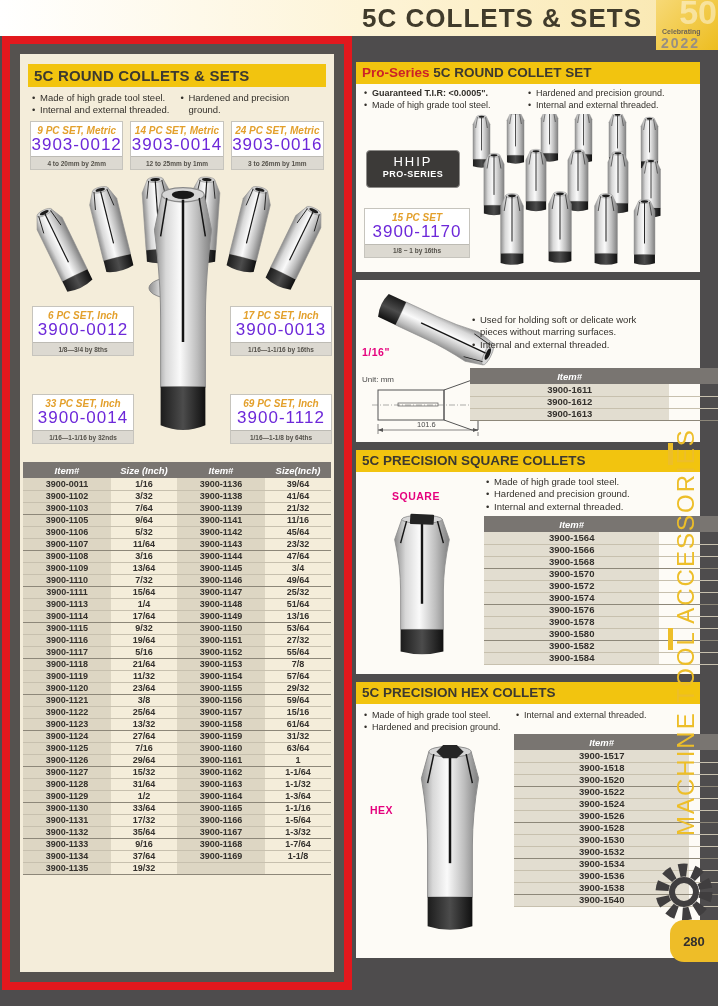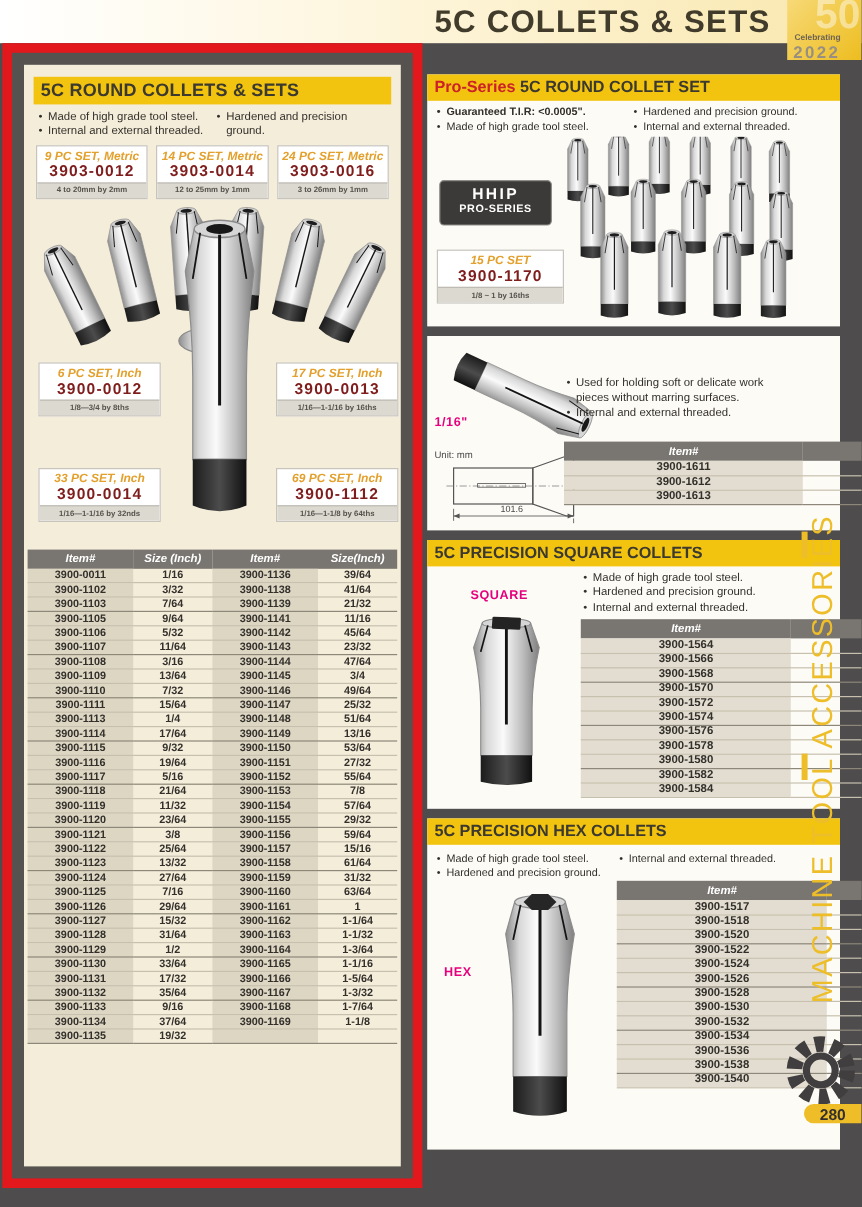--- a/index.html
+++ b/index.html
@@ -27,21 +27,21 @@
 
   ul.bullets { list-style:none; }
   ul.bullets li { font-size:9.5px; color:#33302b; line-height:1.3; padding-left:8px; position:relative; }
   ul.bullets li::before { content:"•"; position:absolute; left:0; }
 
   .left-bullets { display:flex; margin:2px 12px 4px; }
   .left-bullets ul:first-child { width:52%; }
 
   .set-box { background:#fff; border:1px solid #c6c4bd; text-align:center; padding-top:3px; overflow:hidden; }
   .set-name { color:#e3a02c; font-weight:bold; font-style:italic; font-size:10px; white-space:nowrap; }
-  .set-part { color:#7f1d1d; font-weight:bold; font-size:13px; letter-spacing:1px; line-height:1.1; white-space:nowrap; }
+  .set-part { color:#6d28d9; font-weight:normal; font-size:17px; letter-spacing:1px; line-height:1.1; white-space:nowrap; }
   .set-range { background:#dcd9d1; color:#55524b; font-size:6.5px; font-weight:bold; margin-top:2px; padding:2.5px 0; border-top:1px solid #bdbbb4; white-space:nowrap; }
 
   .metric-row { display:flex; gap:7px; margin:4px 10px 2px; }
   .metric-row .set-box { flex:1; }
 
   .arc-wrap { position:relative; height:128px; margin:0 6px; }
   .inch-area { position:relative; height:158px; margin:0 6px 4px; }
   .inch-area .set-box { position:absolute; width:102px; }
   .pos-6pc  { left:6px;  top:6px; }
   .pos-17pc { left:204px; top:6px; }
@@ -64,21 +64,21 @@
   .panel-title { height:22px; line-height:22px; font-size:13.5px; padding-left:6px; }
   .pro-prefix { color:#cc2128; }
 
   .p-pro { top:62px; height:210px; }
   .pro-bullets { display:flex; margin:4px 8px; }
   .pro-bullets ul { width:50%; }
   .pro-bullets ul li { font-size:9px; }
   .pro-bullets ul.b-left li:first-child { font-weight:bold; }
   .hhip-badge { position:absolute; left:10px; top:88px; width:94px; height:38px; background:#3c3a38;
     border:1px solid #8f8d8a; border-radius:4px; text-align:center; color:#fff; padding-top:4px; }
-  .hhip-brand { font-size:13px; font-weight:bold; letter-spacing:2px; line-height:1.1; }
+  .hhip-brand { font-size:13px; font-weight:normal; letter-spacing:2px; line-height:1.1; }
   .hhip-series { font-size:9px; font-weight:bold; letter-spacing:0.5px; }
   .pro-set { position:absolute; left:8px; top:146px; width:106px; }
   .pro-cluster { position:absolute; left:104px; top:52px; width:206px; height:154px; }
 
   .p-emg { top:280px; height:162px; }
   .emg-title { position:absolute; right:0; top:6px; width:220px; text-align:right; padding-right:6px; }
   .emg-photo { position:absolute; left:4px; top:4px; width:150px; height:90px; }
   .size-label, .shape-label { color:#e5007d; font-weight:bold; font-size:10.5px; letter-spacing:0.5px; }
   .emg-size { position:absolute; left:6px; top:66px; }
   .emg-bullets { position:absolute; left:116px; top:34px; width:192px; }
@@ -108,21 +108,21 @@
   .hex-table { position:absolute; left:158px; top:52px; width:148px; }
   .hex-table td { height:13.2px; }
 
   
   .vtext { position:absolute; left:672px; top:384px; height:496px; width:44px;
     writing-mode:vertical-rl; transform:rotate(180deg); font-size:24px; color:#edbe29;
     letter-spacing:2px; text-align:center; }
   .side-tab { position:absolute; left:668px; width:5px; height:22px; background:#edbe29; }
   .tab1 { top:443px; } .tab2 { top:628px; }
   .gear { position:absolute; left:650px; top:858px; width:68px; height:68px; }
-  .page-badge { position:absolute; left:670px; top:920px; width:48px; height:16px; background:#eebd28;
+  .page-badge { position:absolute; left:670px; top:920px; width:48px; height:42px; background:#eebd28;
     border-radius:14px 0 0 14px; display:flex; align-items:center; justify-content:center;
     font-weight:bold; font-size:13px; color:#33302e; }
 </style>
 </head>
 <body>
 
 <svg width="0" height="0" style="position:absolute" aria-hidden="true">
   <defs>
     <linearGradient id="gMetal" x1="0" y1="0" x2="1" y2="0">
       <stop offset="0" stop-color="#8e8e8e"></stop>

